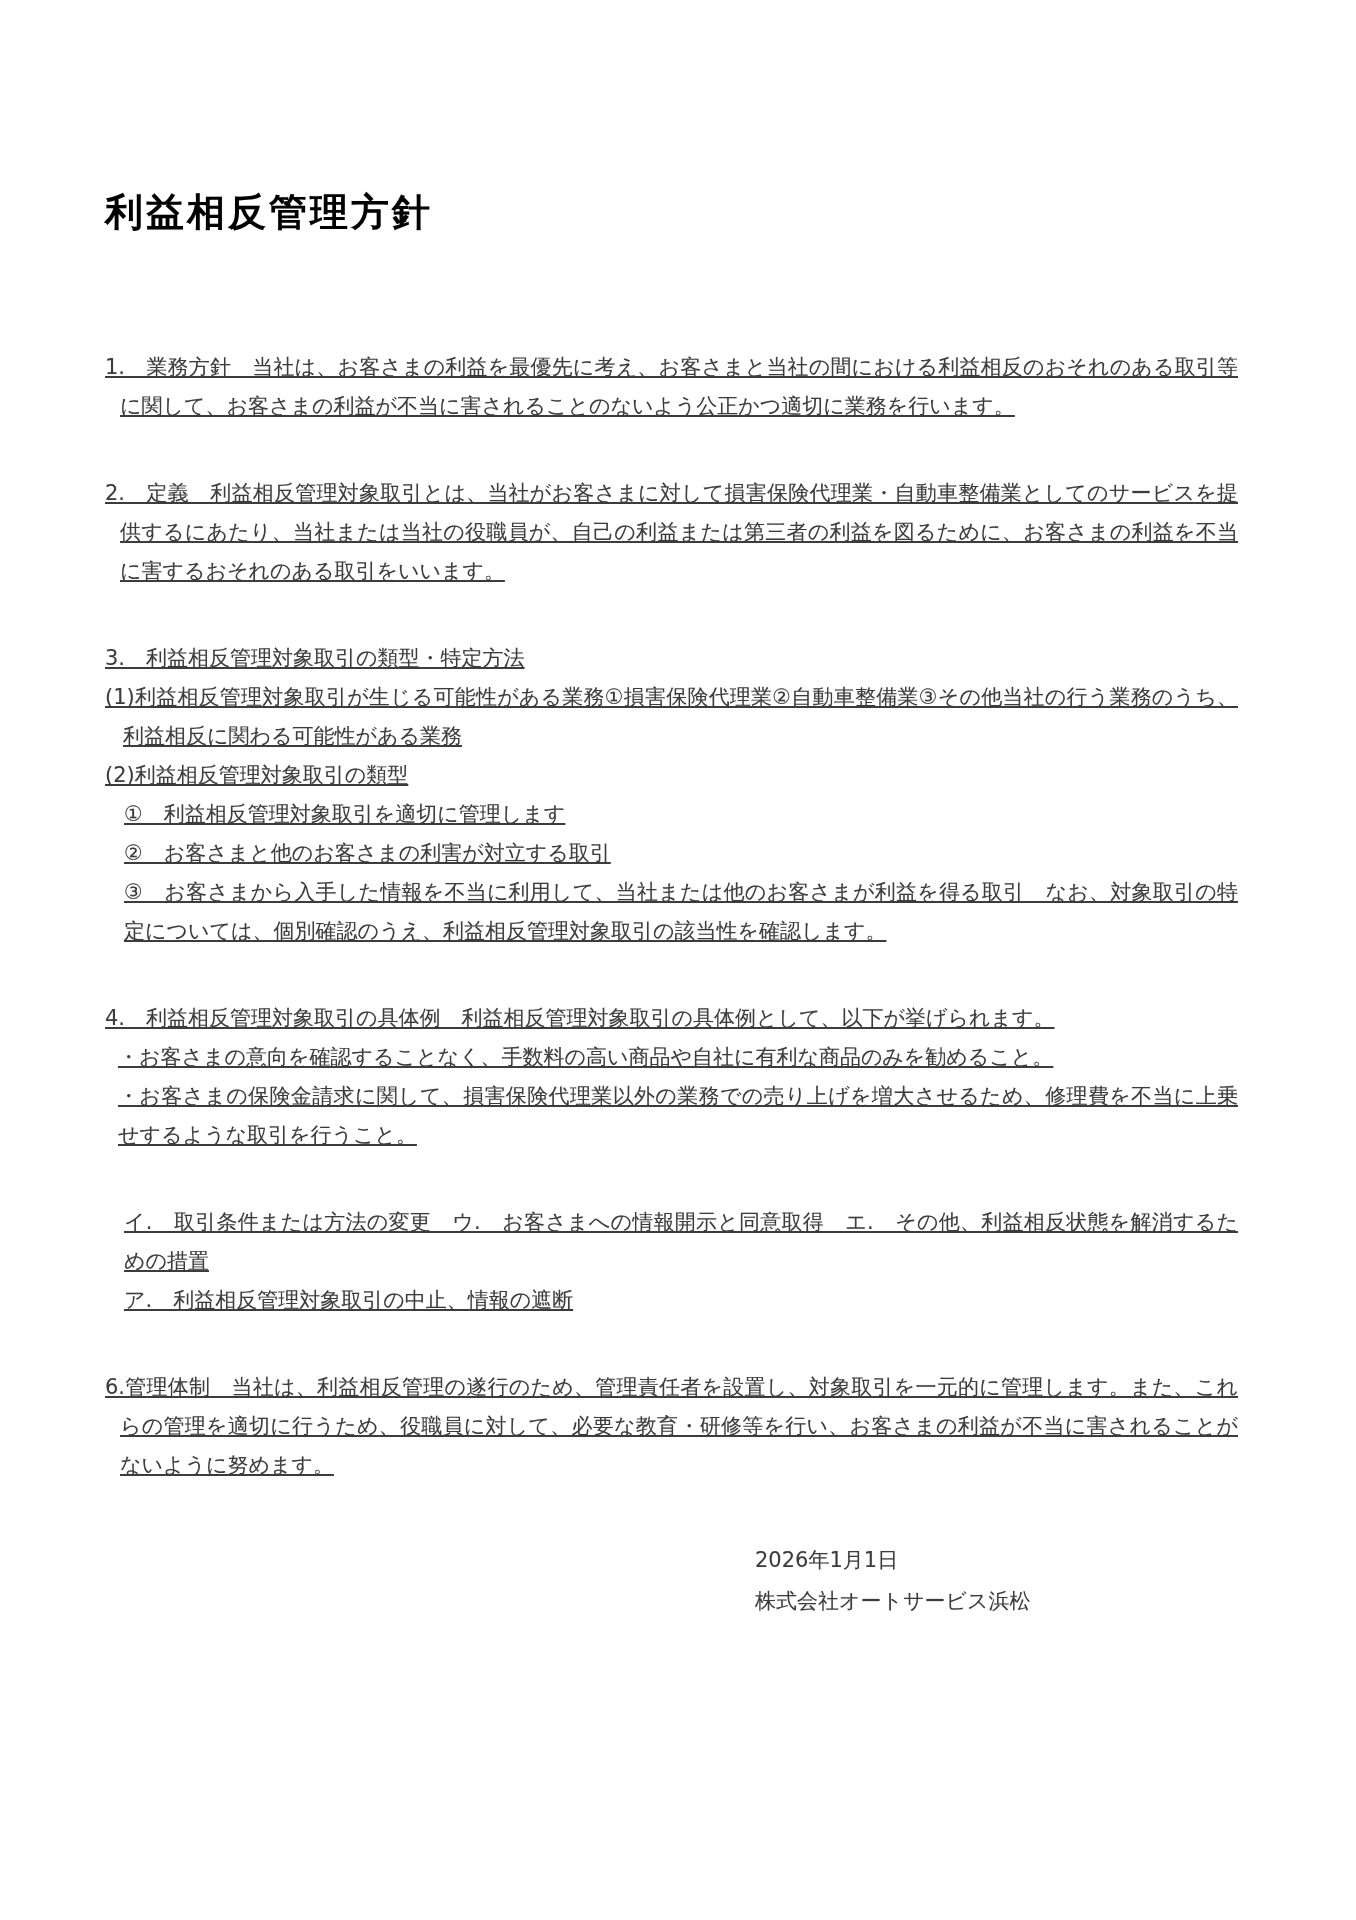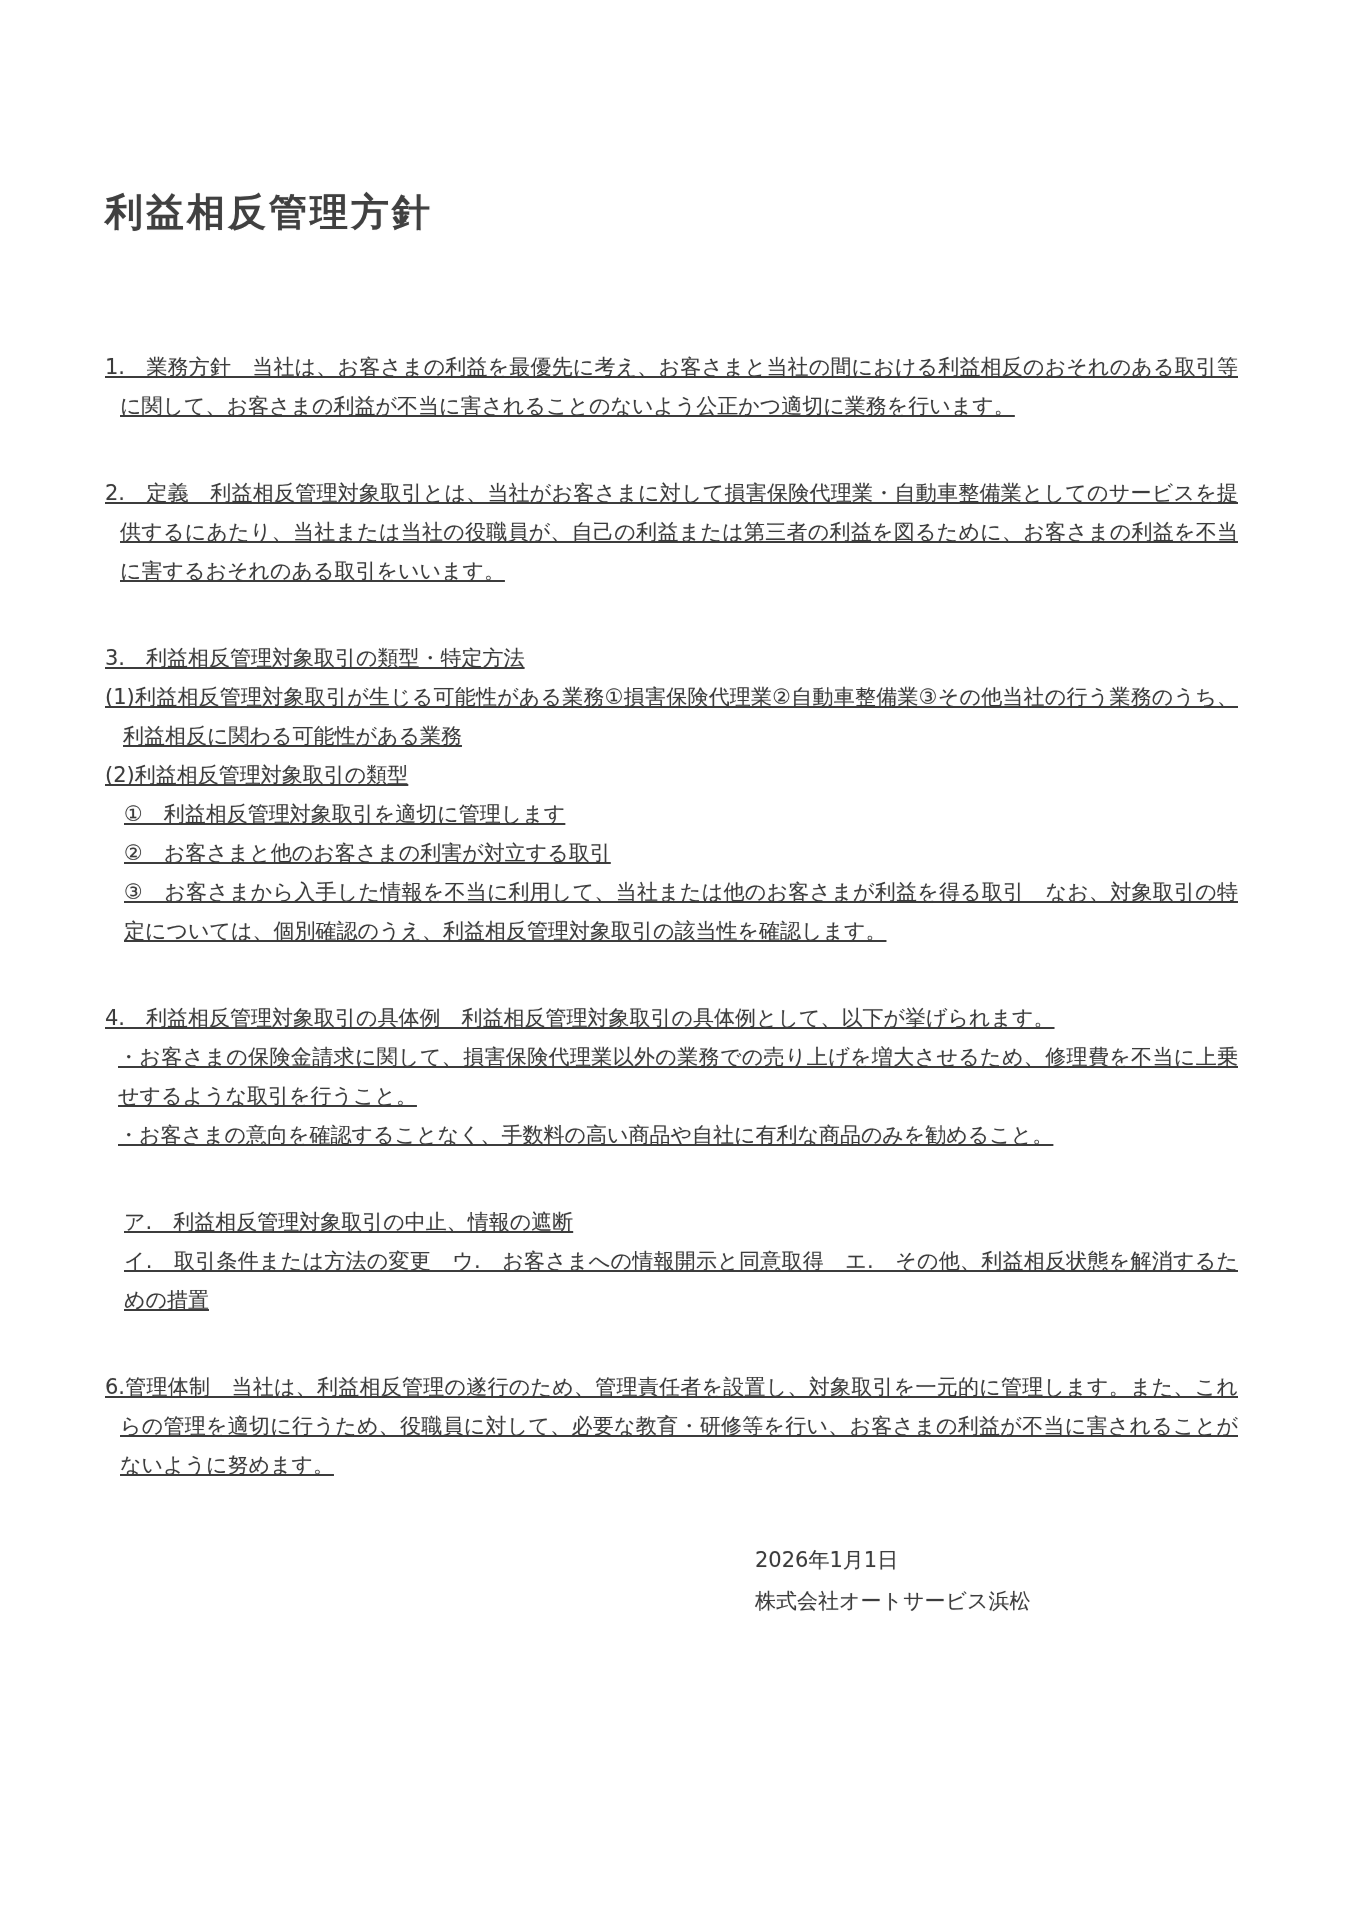--- a/index.html
+++ b/index.html
@@ -16,21 +16,21 @@
     box-sizing: border-box;
     padding: 162px 118px 0 105px;
     font-family: "DejaVu Sans", "Liberation Sans", sans-serif;
     color: #3c3c3c;
     overflow: hidden;
   }
   .doc-title {
     font-size: 38px;
     font-weight: 600;
     letter-spacing: 3px;
-    color: #404040;
+    color: #000000;
     text-shadow: 0 0 1px rgba(40,40,40,0.25);
   }
   .doc-body {
     margin-top: 110px;
     width: 1133px;
     font-size: 21px;
     line-height: 39px;
     text-shadow: 0 0 1px rgba(40,40,40,0.22);
     text-align: justify;
   }
@@ -75,27 +75,27 @@
       <p class="p p-num">3.　利益相反管理対象取引の類型・特定方法</p>
       <p class="p p-sub">(1)利益相反管理対象取引が生じる可能性がある業務①損害保険代理業②自動車整備業③その他当社の行う業務のうち、利益相反に関わる可能性がある業務</p>
       <p class="p p-sub">(2)利益相反管理対象取引の類型</p>
       <p class="p p-item">①　利益相反管理対象取引を適切に管理します</p>
       <p class="p p-item">②　お客さまと他のお客さまの利害が対立する取引</p>
       <p class="p p-item">③　お客さまから入手した情報を不当に利用して、当社または他のお客さまが利益を得る取引　なお、対象取引の特定については、個別確認のうえ、利益相反管理対象取引の該当性を確認します。</p>
     </div>
 
     <div class="section">
       <p class="p p-num">4.　利益相反管理対象取引の具体例　利益相反管理対象取引の具体例として、以下が挙げられます。</p>
+      <p class="p p-bullet">・お客さまの意向を確認することなく、手数料の高い商品や自社に有利な商品のみを勧めること。</p>
       <p class="p p-bullet">・お客さまの保険金請求に関して、損害保険代理業以外の業務での売り上げを増大させるため、修理費を不当に上乗せするような取引を行うこと。</p>
-      <p class="p p-bullet">・お客さまの意向を確認することなく、手数料の高い商品や自社に有利な商品のみを勧めること。</p>
     </div>
 
     <div class="section">
+      <p class="p p-item">イ.　取引条件または方法の変更　ウ.　お客さまへの情報開示と同意取得　エ.　その他、利益相反状態を解消するための措置</p>
       <p class="p p-item">ア.　利益相反管理対象取引の中止、情報の遮断</p>
-      <p class="p p-item">イ.　取引条件または方法の変更　ウ.　お客さまへの情報開示と同意取得　エ.　その他、利益相反状態を解消するための措置</p>
     </div>
 
     <div class="section">
       <p class="p p-num">6.管理体制　当社は、利益相反管理の遂行のため、管理責任者を設置し、対象取引を一元的に管理します。また、これらの管理を適切に行うため、役職員に対して、必要な教育・研修等を行い、お客さまの利益が不当に害されることがないように努めます。</p>
     </div>
 
   </div>
 
   <div class="doc-footer">
     <div>2026年1月1日</div>

